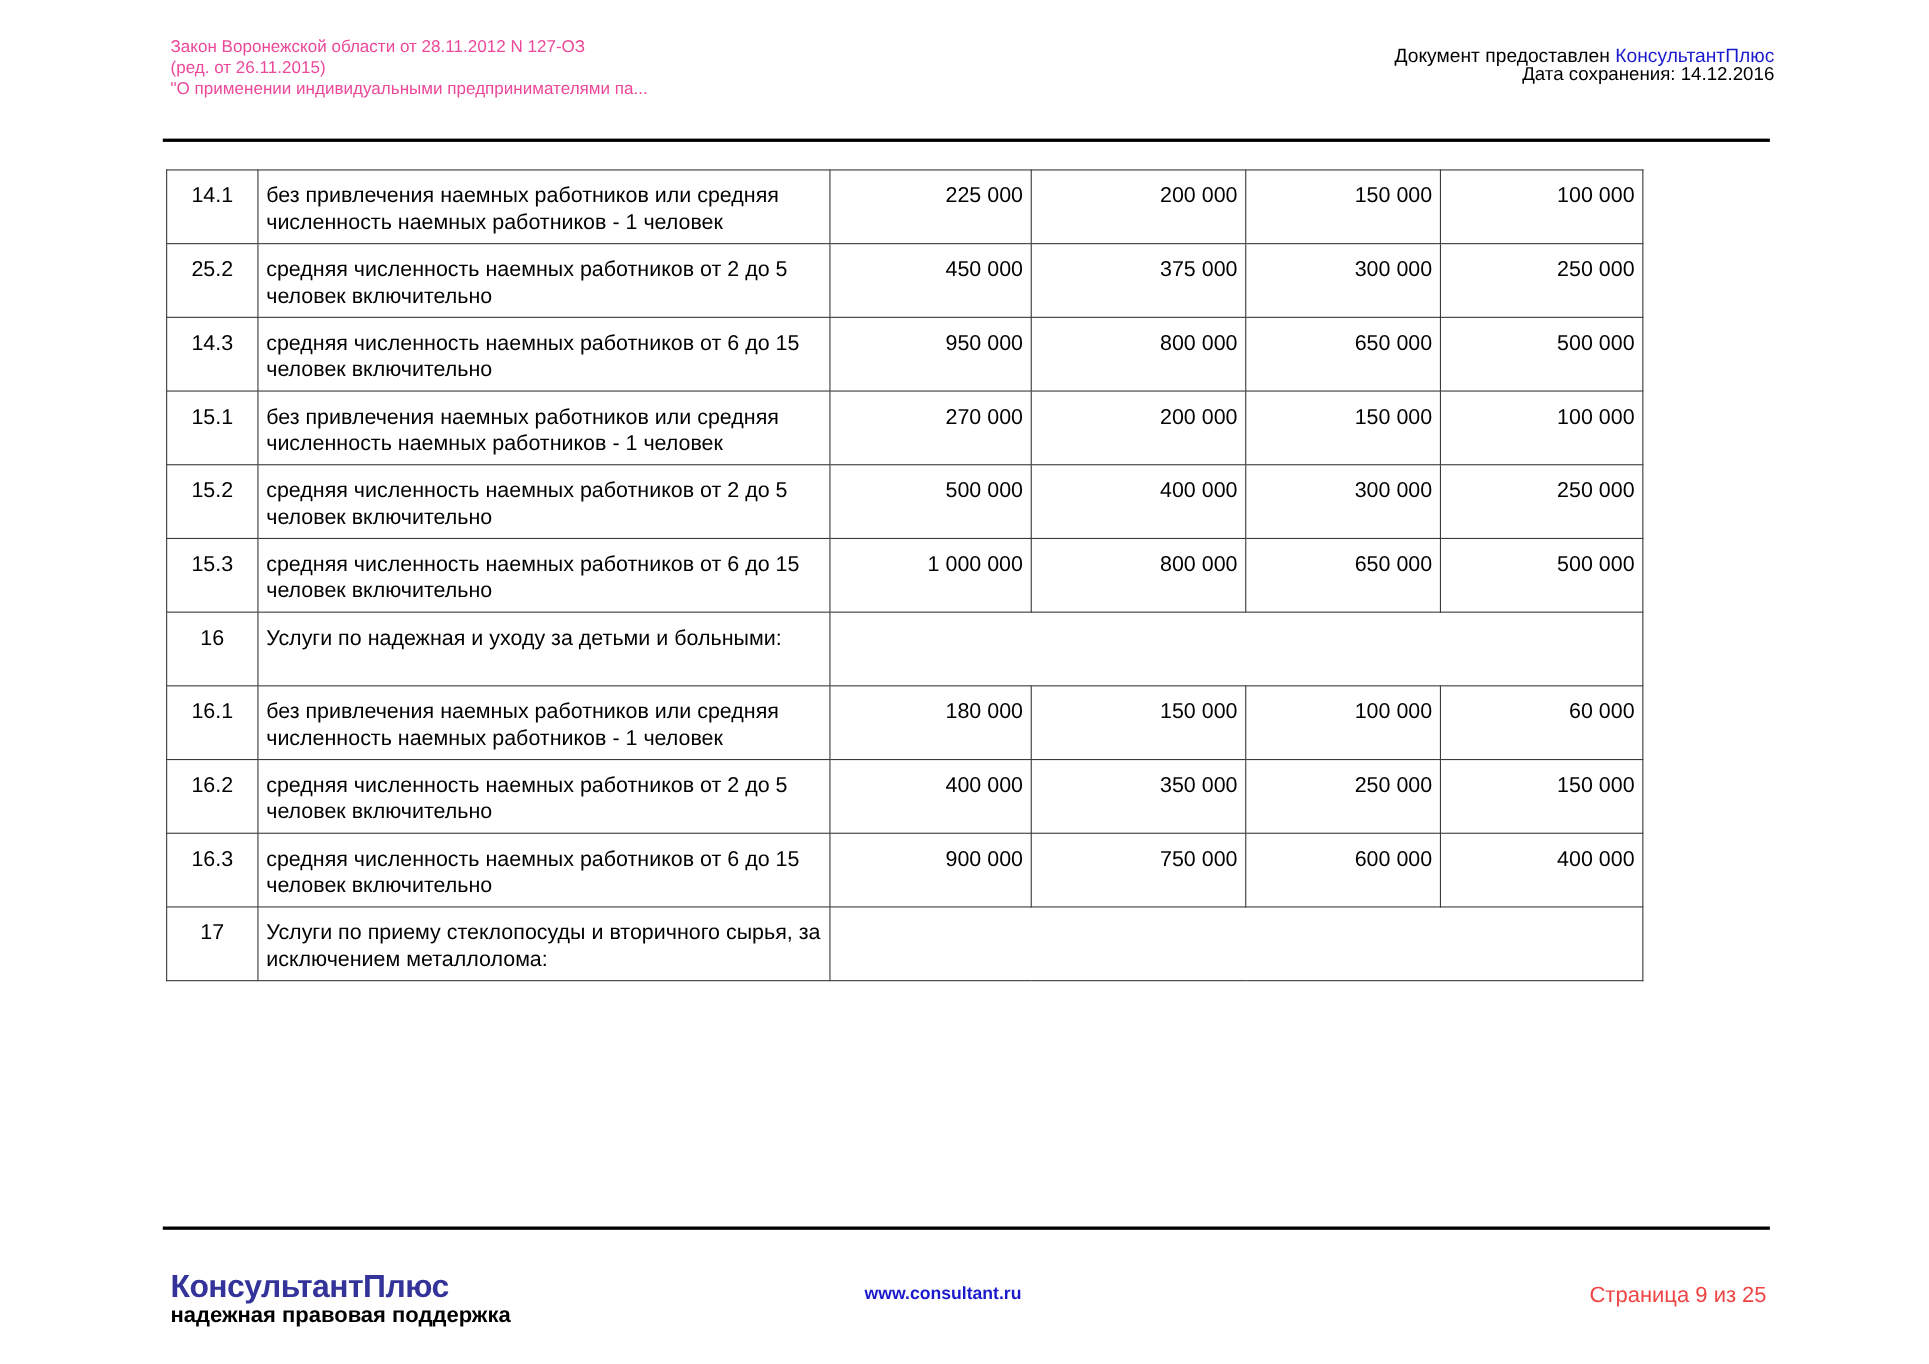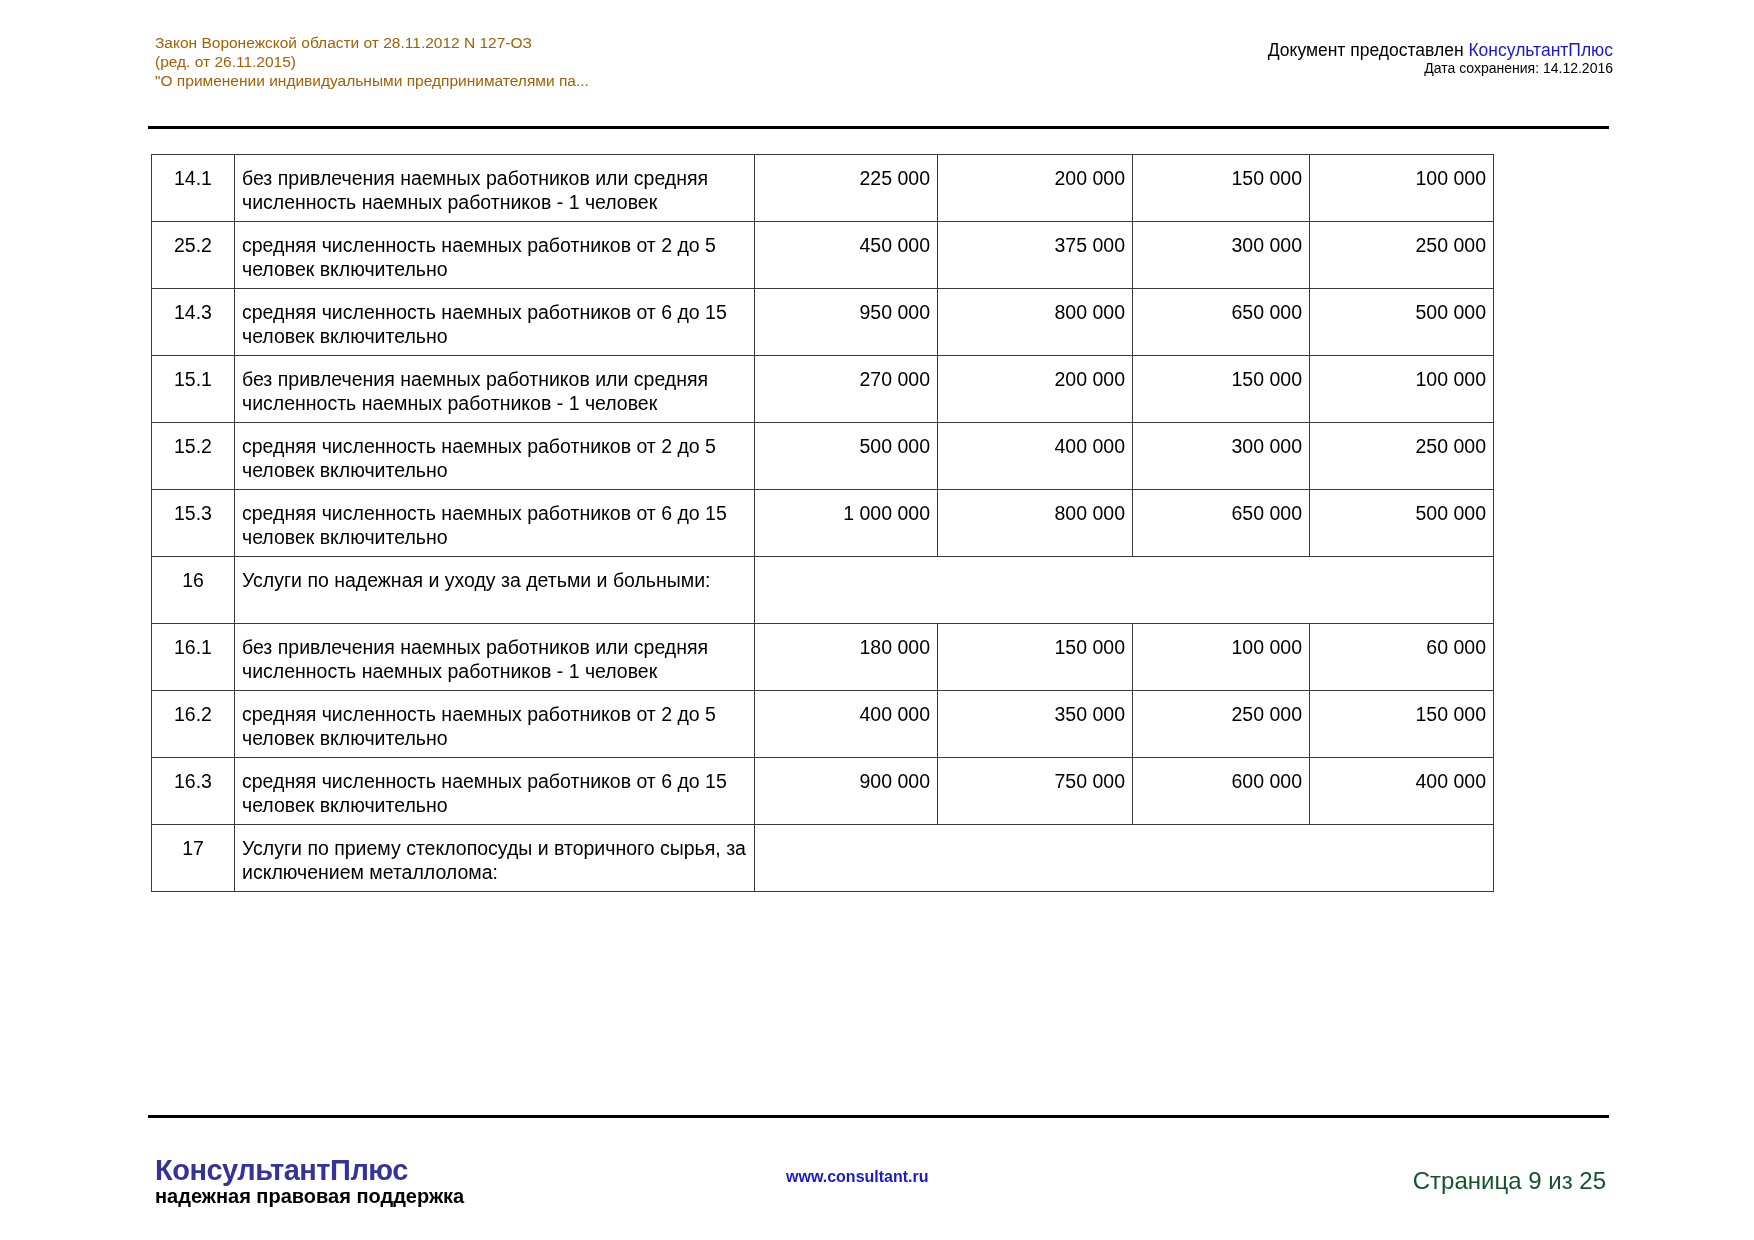--- a/index.html
+++ b/index.html
@@ -2,27 +2,27 @@
 <html><head>
   <meta charset="utf-8">
   <style>
     html, body { margin: 0; padding: 0; background: #ffffff; }
     body {
       width: 1754px; height: 1240px; position: relative; overflow: hidden;
       font-family: "Liberation Sans", sans-serif; color: #000;
     }
     .hdr-left {
       position: absolute; left: 155px; top: 33px;
-      font-size: 15.5px; line-height: 19px; color: #a16207;
+      font-size: 15.5px; line-height: 19px; color: #ec4899;
     }
     .hdr-right {
       position: absolute; right: 141px; top: 41px; text-align: right;
       font-size: 17.5px; line-height: 18px;
     }
-    .hdr-right .line2 { font-size: 14px; }
+    .hdr-right .line2 { font-size: 17px; }
     .brand-link { color: #1a1acc; }
     .rule-top {
       position: absolute; left: 148px; width: 1461px; top: 126px; height: 3px; background: #000;
     }
     .rule-bottom {
       position: absolute; left: 148px; width: 1461px; top: 1115px; height: 3px; background: #000;
     }
     table.data {
       position: absolute; left: 151px; top: 154px;
       border-collapse: collapse; table-layout: fixed;
@@ -46,21 +46,21 @@
     .footer-tagline {
       position: absolute; left: 155px; top: 1187px;
       font-size: 20px; font-weight: bold; color: #000; line-height: 18px;
     }
     .footer-url {
       position: absolute; left: 786px; top: 1168px;
       font-size: 16px; font-weight: bold; color: #1a1acc;
     }
     .footer-page {
       position: absolute; right: 148px; top: 1167px;
-      font-size: 24px; color: #14532d;
+      font-size: 20px; color: #ef4444;
     }
   </style>
 </head>
 <body>
 
 <div class="hdr-left">
   <div>Закон Воронежской области от 28.11.2012 N 127-ОЗ</div>
   <div>(ред. от 26.11.2015)</div>
   <div>"О применении индивидуальными предпринимателями па...</div>
 </div>

